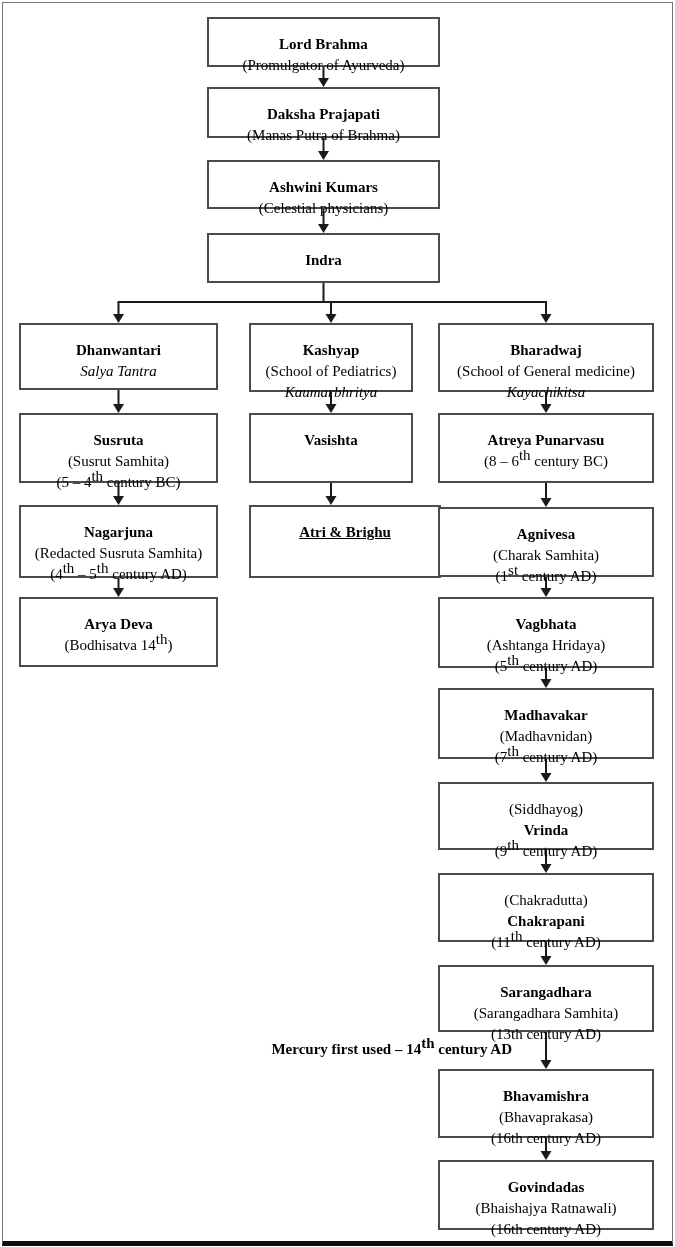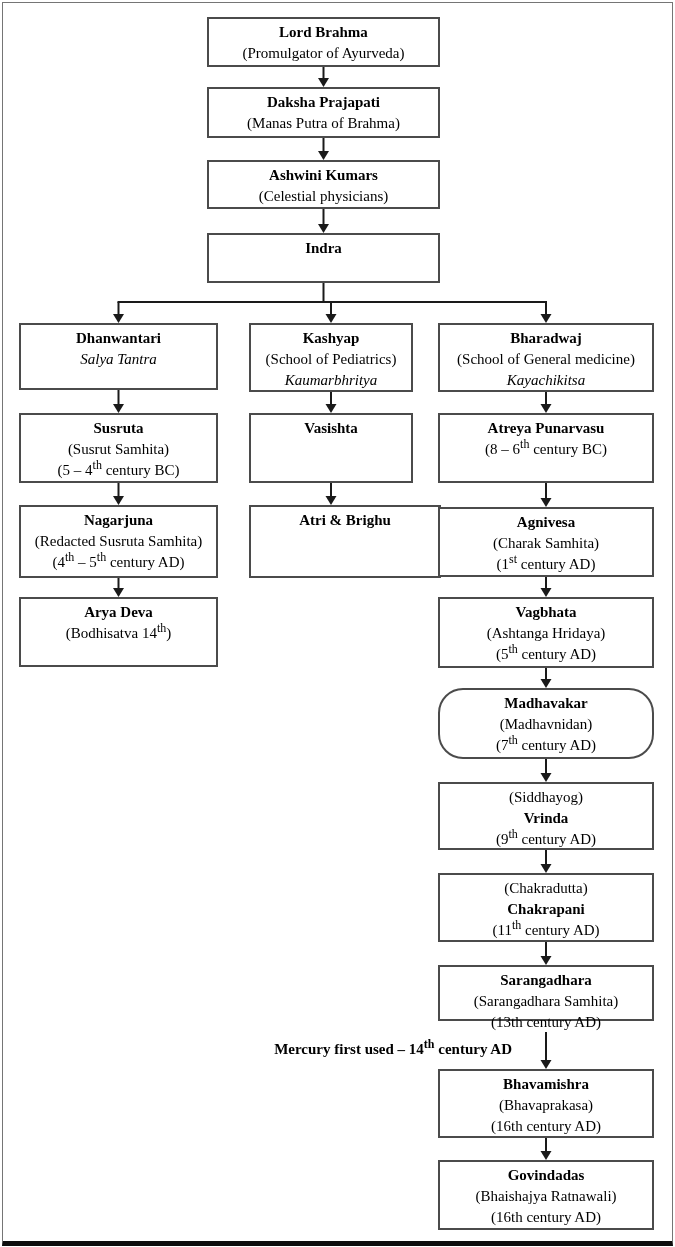--- a/index.html
+++ b/index.html
@@ -23,31 +23,31 @@
   #connectors {
     position: absolute;
     left: 0; top: 0;
   }
   .node {
     position: absolute;
     box-sizing: border-box;
     border: 2px solid #4b4b4b;
     background: #ffffff;
     text-align: center;
-    padding-top: 3px;
+    padding-top: 15px;
   }
   .line {
     font-size: 15px;
     line-height: 21px;
     white-space: nowrap;
   }
   .line.bold   { font-weight: bold; }
   .line.italic { font-style: italic; }
   sup {
-    font-size: 12px;
+    font-size: 15px;
     line-height: 0;
     vertical-align: super;
   }
   #annotation {
     position: absolute;
     font-weight: bold;
     font-size: 15px;
     line-height: 18px;
     text-align: right;
     white-space: nowrap;
@@ -136,21 +136,21 @@
         <div class="line"><span>(Bodhisatva 14</span><sup>th</sup><span>)</span></div>
       </div>
       <div class="node" style="left: 249px; top: 323px; width: 164px; height: 69px; border-color: rgb(75, 75, 75);">
         <div class="line bold"><span>Kashyap</span></div>
         <div class="line"><span>(School of Pediatrics)</span></div>
         <div class="line italic"><span>Kaumarbhritya</span></div>
       </div>
       <div class="node" style="left: 249px; top: 413px; width: 164px; height: 70px; border-color: rgb(75, 75, 75);">
         <div class="line bold"><span>Vasishta</span></div>
       </div>
-      <div class="node" style="left: 249px; top: 505px; width: 192px; height: 73px; border-color: rgb(75, 75, 75);">
+      <div class="node" style="left: 249px; top: 505px; width: 192px; height: 73px; border-color: rgb(75, 75, 75); text-decoration: underline;">
         <div class="line bold"><span>Atri &amp; Brighu</span></div>
       </div>
       <div class="node" style="left: 438px; top: 323px; width: 216px; height: 69px; border-color: rgb(75, 75, 75);">
         <div class="line bold"><span>Bharadwaj</span></div>
         <div class="line"><span>(School of General medicine)</span></div>
         <div class="line italic"><span>Kayachikitsa</span></div>
       </div>
       <div class="node" style="left: 438px; top: 413px; width: 216px; height: 70px; border-color: rgb(75, 75, 75);">
         <div class="line bold"><span>Atreya Punarvasu</span></div>
         <div class="line"><span>(8 – 6</span><sup>th</sup><span> century BC)</span></div>
@@ -158,36 +158,36 @@
       <div class="node" style="left: 438px; top: 507px; width: 216px; height: 70px; border-color: rgb(75, 75, 75);">
         <div class="line bold"><span>Agnivesa</span></div>
         <div class="line"><span>(Charak Samhita)</span></div>
         <div class="line"><span>(1</span><sup>st</sup><span> century AD)</span></div>
       </div>
       <div class="node" style="left: 438px; top: 597px; width: 216px; height: 71px; border-color: rgb(75, 75, 75);">
         <div class="line bold"><span>Vagbhata</span></div>
         <div class="line"><span>(Ashtanga Hridaya)</span></div>
         <div class="line"><span>(5</span><sup>th</sup><span> century AD)</span></div>
       </div>
-      <div class="node" style="left: 438px; top: 688px; width: 216px; height: 71px; border-color: rgb(75, 75, 75); border-radius: 25px;">
+      <div class="node" style="left: 438px; top: 688px; width: 216px; height: 71px; border-color: rgb(75, 75, 75);">
         <div class="line bold"><span>Madhavakar</span></div>
         <div class="line"><span>(Madhavnidan)</span></div>
         <div class="line"><span>(7</span><sup>th</sup><span> century AD)</span></div>
       </div>
       <div class="node" style="left: 438px; top: 782px; width: 216px; height: 68px; border-color: rgb(75, 75, 75);">
         <div class="line"><span>(Siddhayog)</span></div>
         <div class="line bold"><span>Vrinda</span></div>
         <div class="line"><span>(9</span><sup>th</sup><span> century AD)</span></div>
       </div>
       <div class="node" style="left: 438px; top: 873px; width: 216px; height: 69px; border-color: rgb(75, 75, 75);">
         <div class="line"><span>(Chakradutta)</span></div>
         <div class="line bold"><span>Chakrapani</span></div>
         <div class="line"><span>(11</span><sup>th</sup><span> century AD)</span></div>
       </div>
-      <div class="node" style="left: 438px; top: 965px; width: 216px; height: 56px; border-color: rgb(75, 75, 75);">
+      <div class="node" style="left: 438px; top: 965px; width: 216px; height: 67px; border-color: rgb(75, 75, 75);">
         <div class="line bold"><span>Sarangadhara</span></div>
         <div class="line"><span>(Sarangadhara Samhita)</span></div>
         <div class="line"><span>(13th century AD)</span></div>
       </div>
       <div class="node" style="left: 438px; top: 1069px; width: 216px; height: 69px; border-color: rgb(75, 75, 75);">
         <div class="line bold"><span>Bhavamishra</span></div>
         <div class="line"><span>(Bhavaprakasa)</span></div>
         <div class="line"><span>(16th century AD)</span></div>
       </div>
       <div class="node" style="left: 438px; top: 1160px; width: 216px; height: 70px; border-color: rgb(75, 75, 75);">

